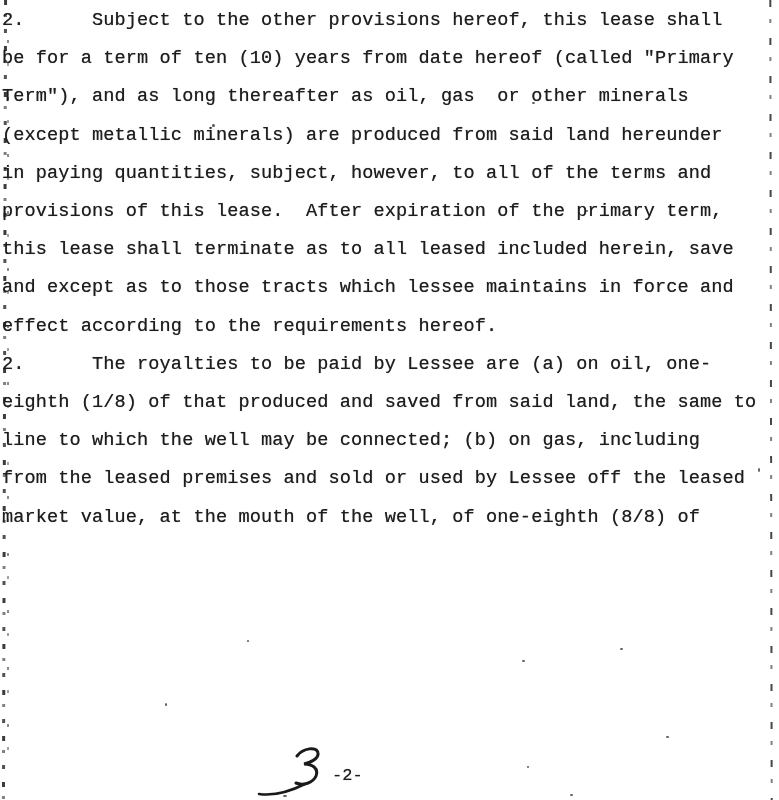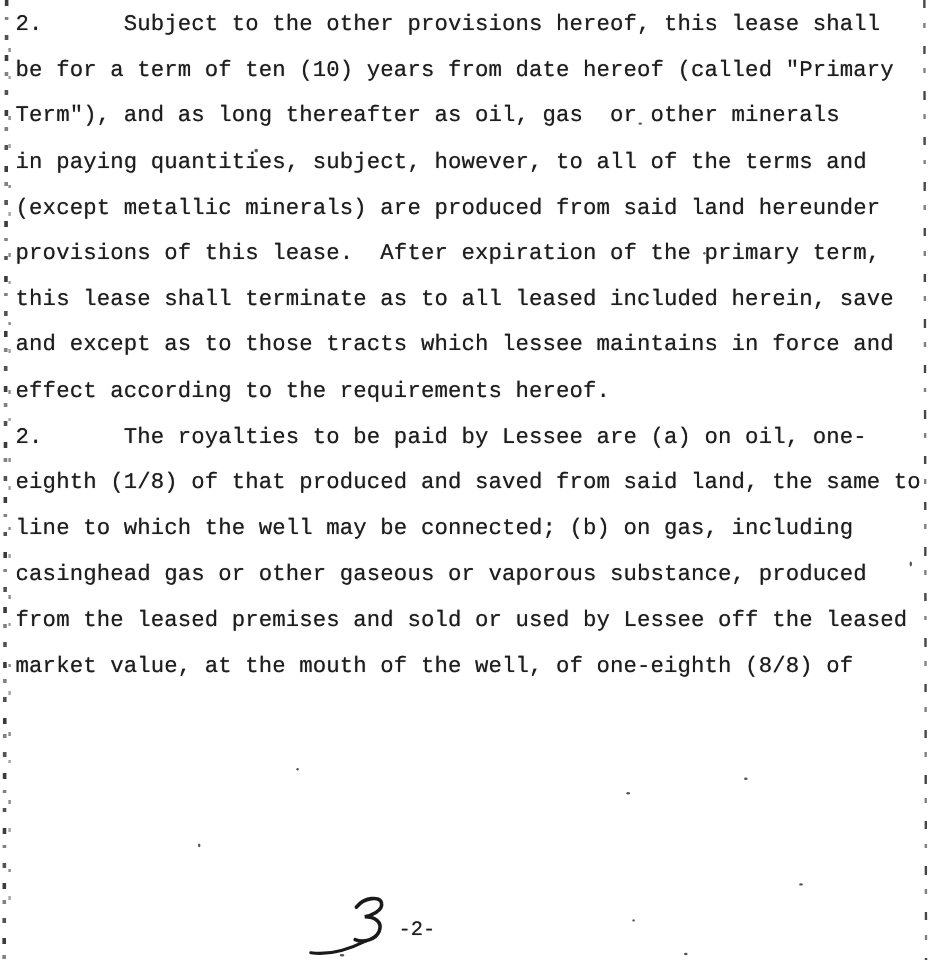--- a/index.html
+++ b/index.html
@@ -55,21 +55,21 @@
     background:
       repeating-linear-gradient(to bottom,
         rgba(25,25,25,0.8) 0 7px,
         transparent 7px 19px,
         rgba(25,25,25,0.55) 19px 23px,
         transparent 23px 38px);
     transform: rotate(-0.1deg);
   }
   .text-block {
     position: absolute;
-    left: 13px;
+    left: 2px;
     top: 2px;
     right: 6px;
   }
   .line {
     white-space: pre;
     font-size: 18.6px;
     line-height: 38.2px;
     letter-spacing: 0.1px;
     text-shadow: 0 0 0.7px rgba(35,35,35,0.75);
   }
@@ -105,30 +105,29 @@
 <div class="page">
 
   <div class="edge-left"></div>
   <div class="edge-left2"></div>
   <div class="edge-right"></div>
 
   <div class="text-block">
     <div class="line">2.      Subject to the other provisions hereof, this lease shall</div>
     <div class="line">be for a term of ten (10) years from date hereof (called "Primary</div>
     <div class="line">Term"), and as long thereafter as oil, gas  or other minerals</div>
+    <div class="line">(except metallic minerals) are produced from said land hereunder</div>
     <div class="line">in paying quantities, subject, however, to all of the terms and</div>
-    <div class="line">(except metallic minerals) are produced from said land hereunder</div>
     <div class="line">provisions of this lease.  After expiration of the primary term,</div>
     <div class="line">this lease shall terminate as to all leased included herein, save</div>
     <div class="line">and except as to those tracts which lessee maintains in force and</div>
     <div class="line">effect according to the requirements hereof.</div>
     <div class="line">2.      The royalties to be paid by Lessee are (a) on oil, one-</div>
     <div class="line">eighth (1/8) of that produced and saved from said land, the same to</div>
     <div class="line">line to which the well may be connected; (b) on gas, including</div>
-    <div class="line">casinghead gas or other gaseous or vaporous substance, produced</div>
     <div class="line">from the leased premises and sold or used by Lessee off the leased</div>
     <div class="line">market value, at the mouth of the well, of one-eighth (8/8) of</div>
   </div>
 
   <div class="footer">
     <svg class="handwritten-3" width="90" height="56" viewBox="0 0 90 56" aria-hidden="true">
 
       <path d="M42,14 C48,6 62,4 63,11 C64,17 54,21 49,22 C57,22 64,26 61,34 C58,41 48,44 41,41" fill="none" stroke="#1a1a1a" stroke-width="3" stroke-linecap="round"></path>
 
       <path d="M4,52 C18,54 34,50 50,42" fill="none" stroke="#1a1a1a" stroke-width="2.6" stroke-linecap="round"></path>

